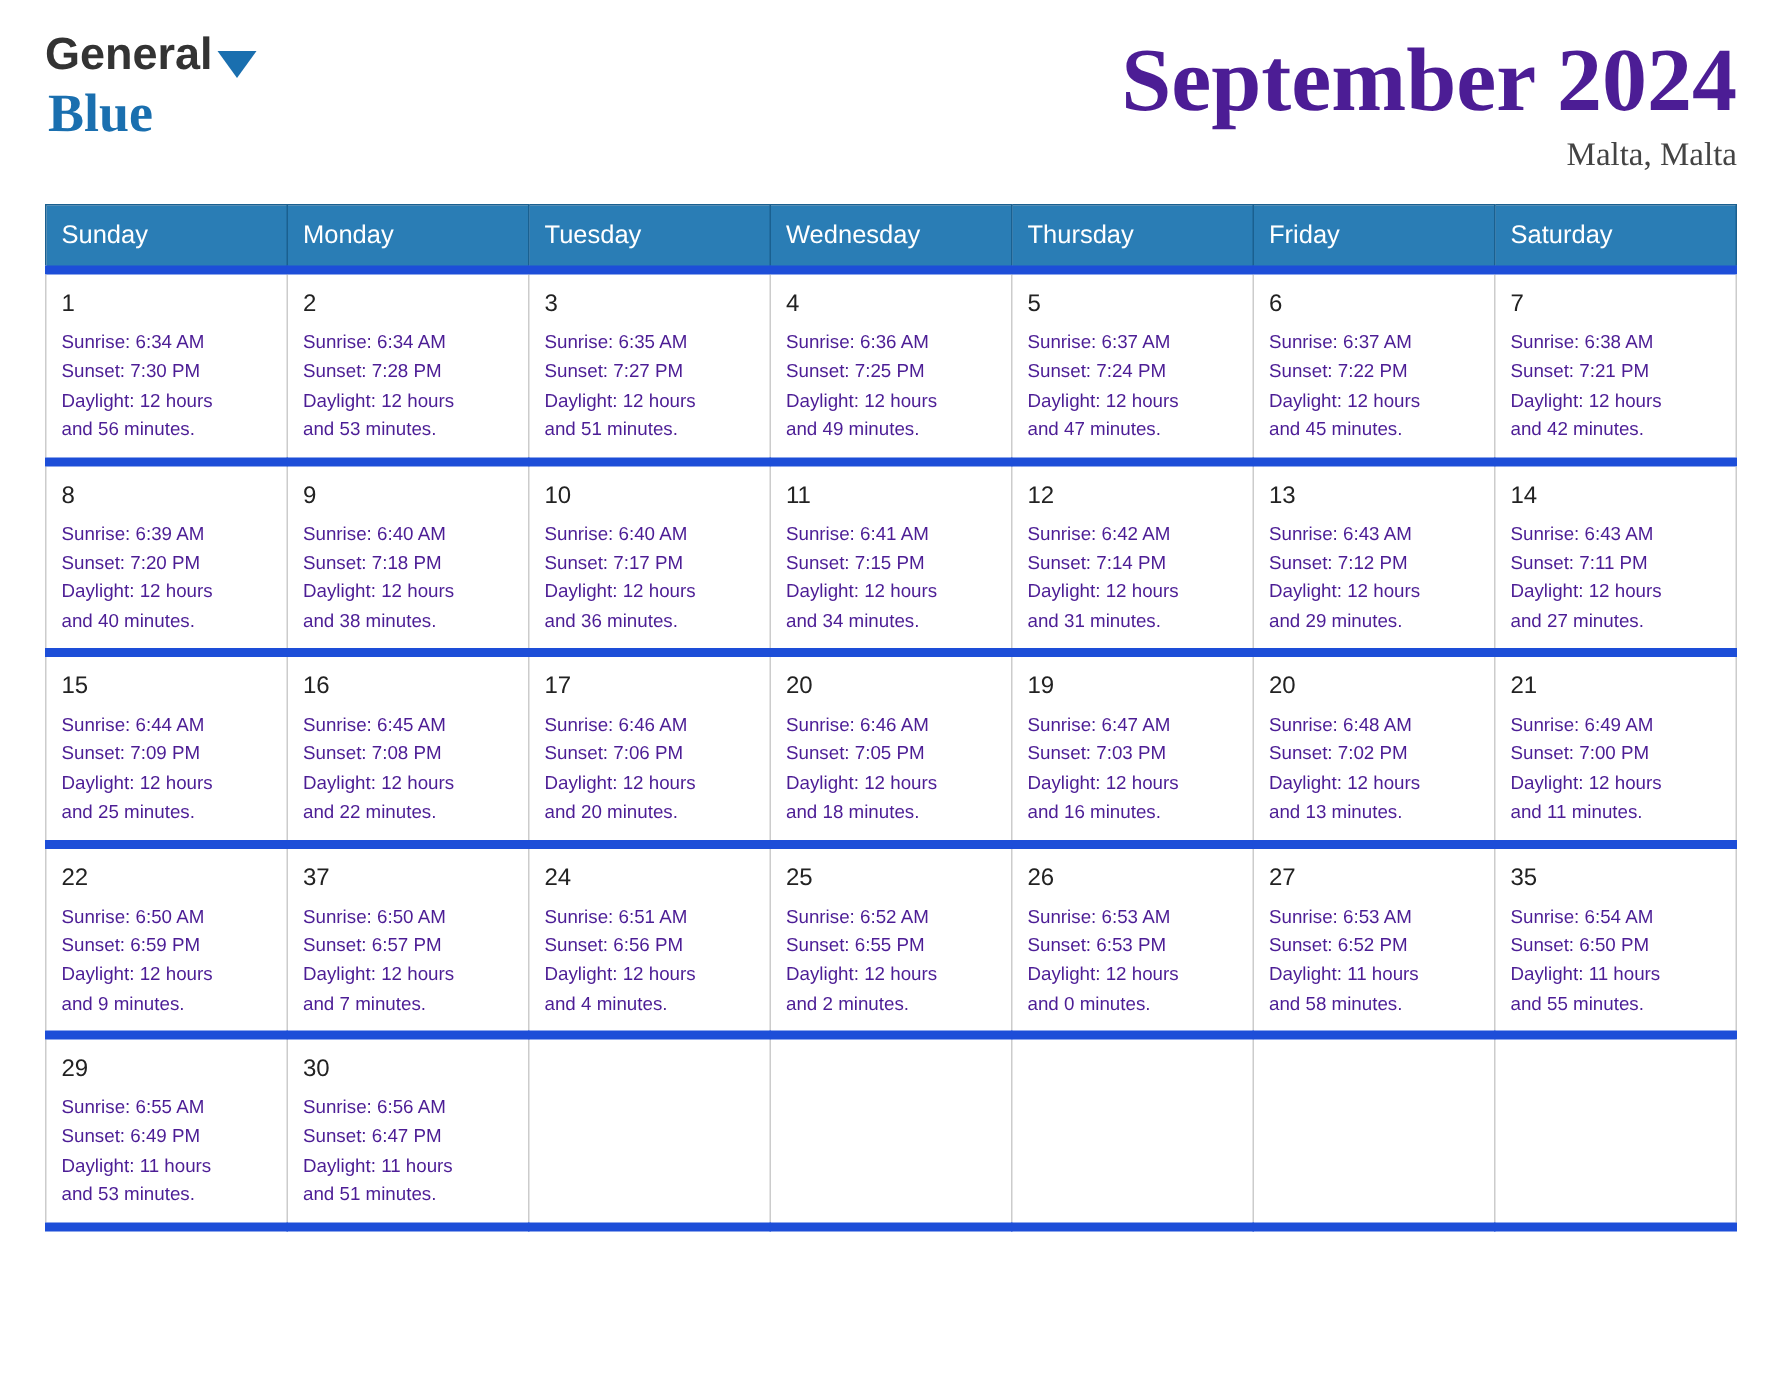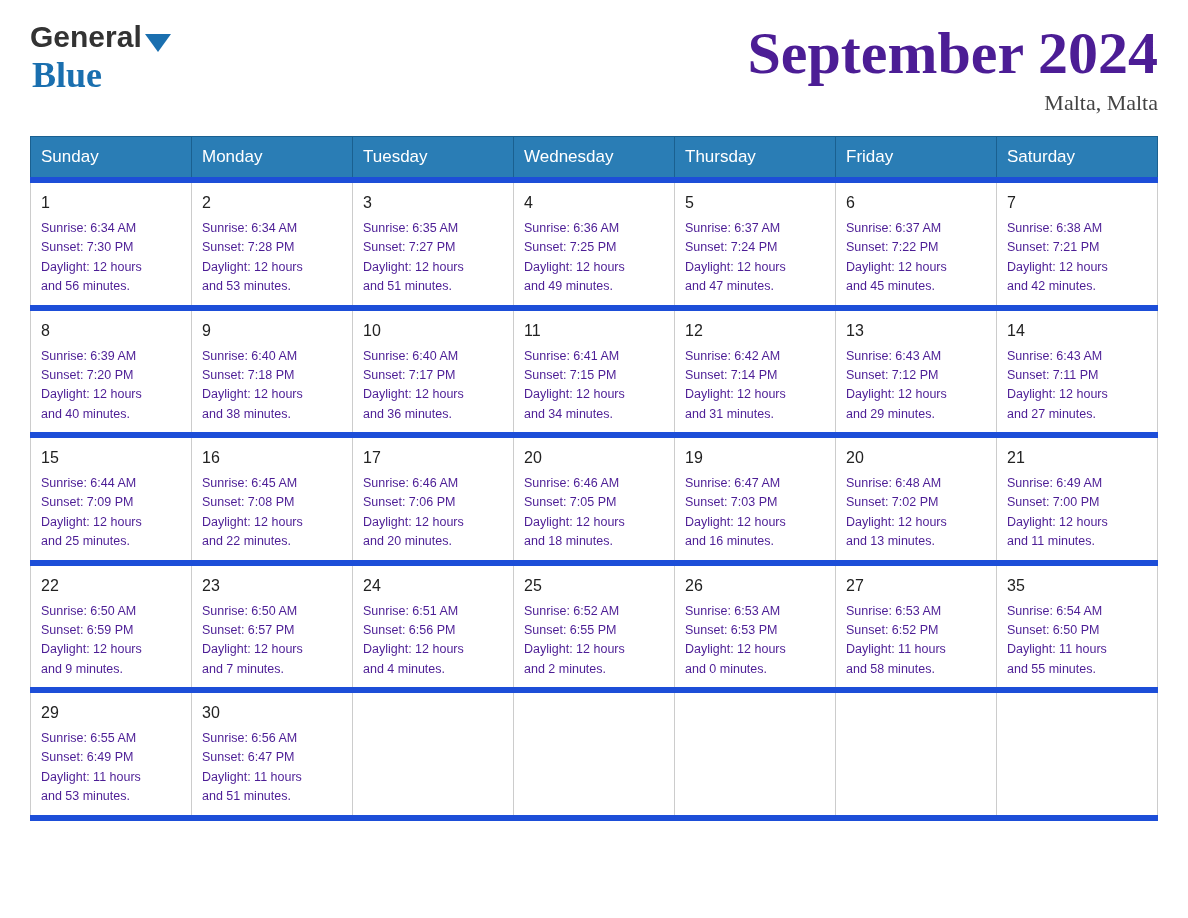--- a/index.html
+++ b/index.html
@@ -225,21 +225,21 @@
           <span class="day-number">21</span>
           <div class="day-info">Sunrise: 6:49 AM<br>Sunset: 7:00 PM<br>Daylight: 12 hours<br>and 11 minutes.</div>
         </td>
       </tr>
       <tr>
         <td>
           <span class="day-number">22</span>
           <div class="day-info">Sunrise: 6:50 AM<br>Sunset: 6:59 PM<br>Daylight: 12 hours<br>and 9 minutes.</div>
         </td>
         <td>
-          <span class="day-number">23</span>
+          <span class="day-number">37</span>
           <div class="day-info">Sunrise: 6:50 AM<br>Sunset: 6:57 PM<br>Daylight: 12 hours<br>and 7 minutes.</div>
         </td>
         <td>
           <span class="day-number">24</span>
           <div class="day-info">Sunrise: 6:51 AM<br>Sunset: 6:56 PM<br>Daylight: 12 hours<br>and 4 minutes.</div>
         </td>
         <td>
           <span class="day-number">25</span>
           <div class="day-info">Sunrise: 6:52 AM<br>Sunset: 6:55 PM<br>Daylight: 12 hours<br>and 2 minutes.</div>
         </td>

